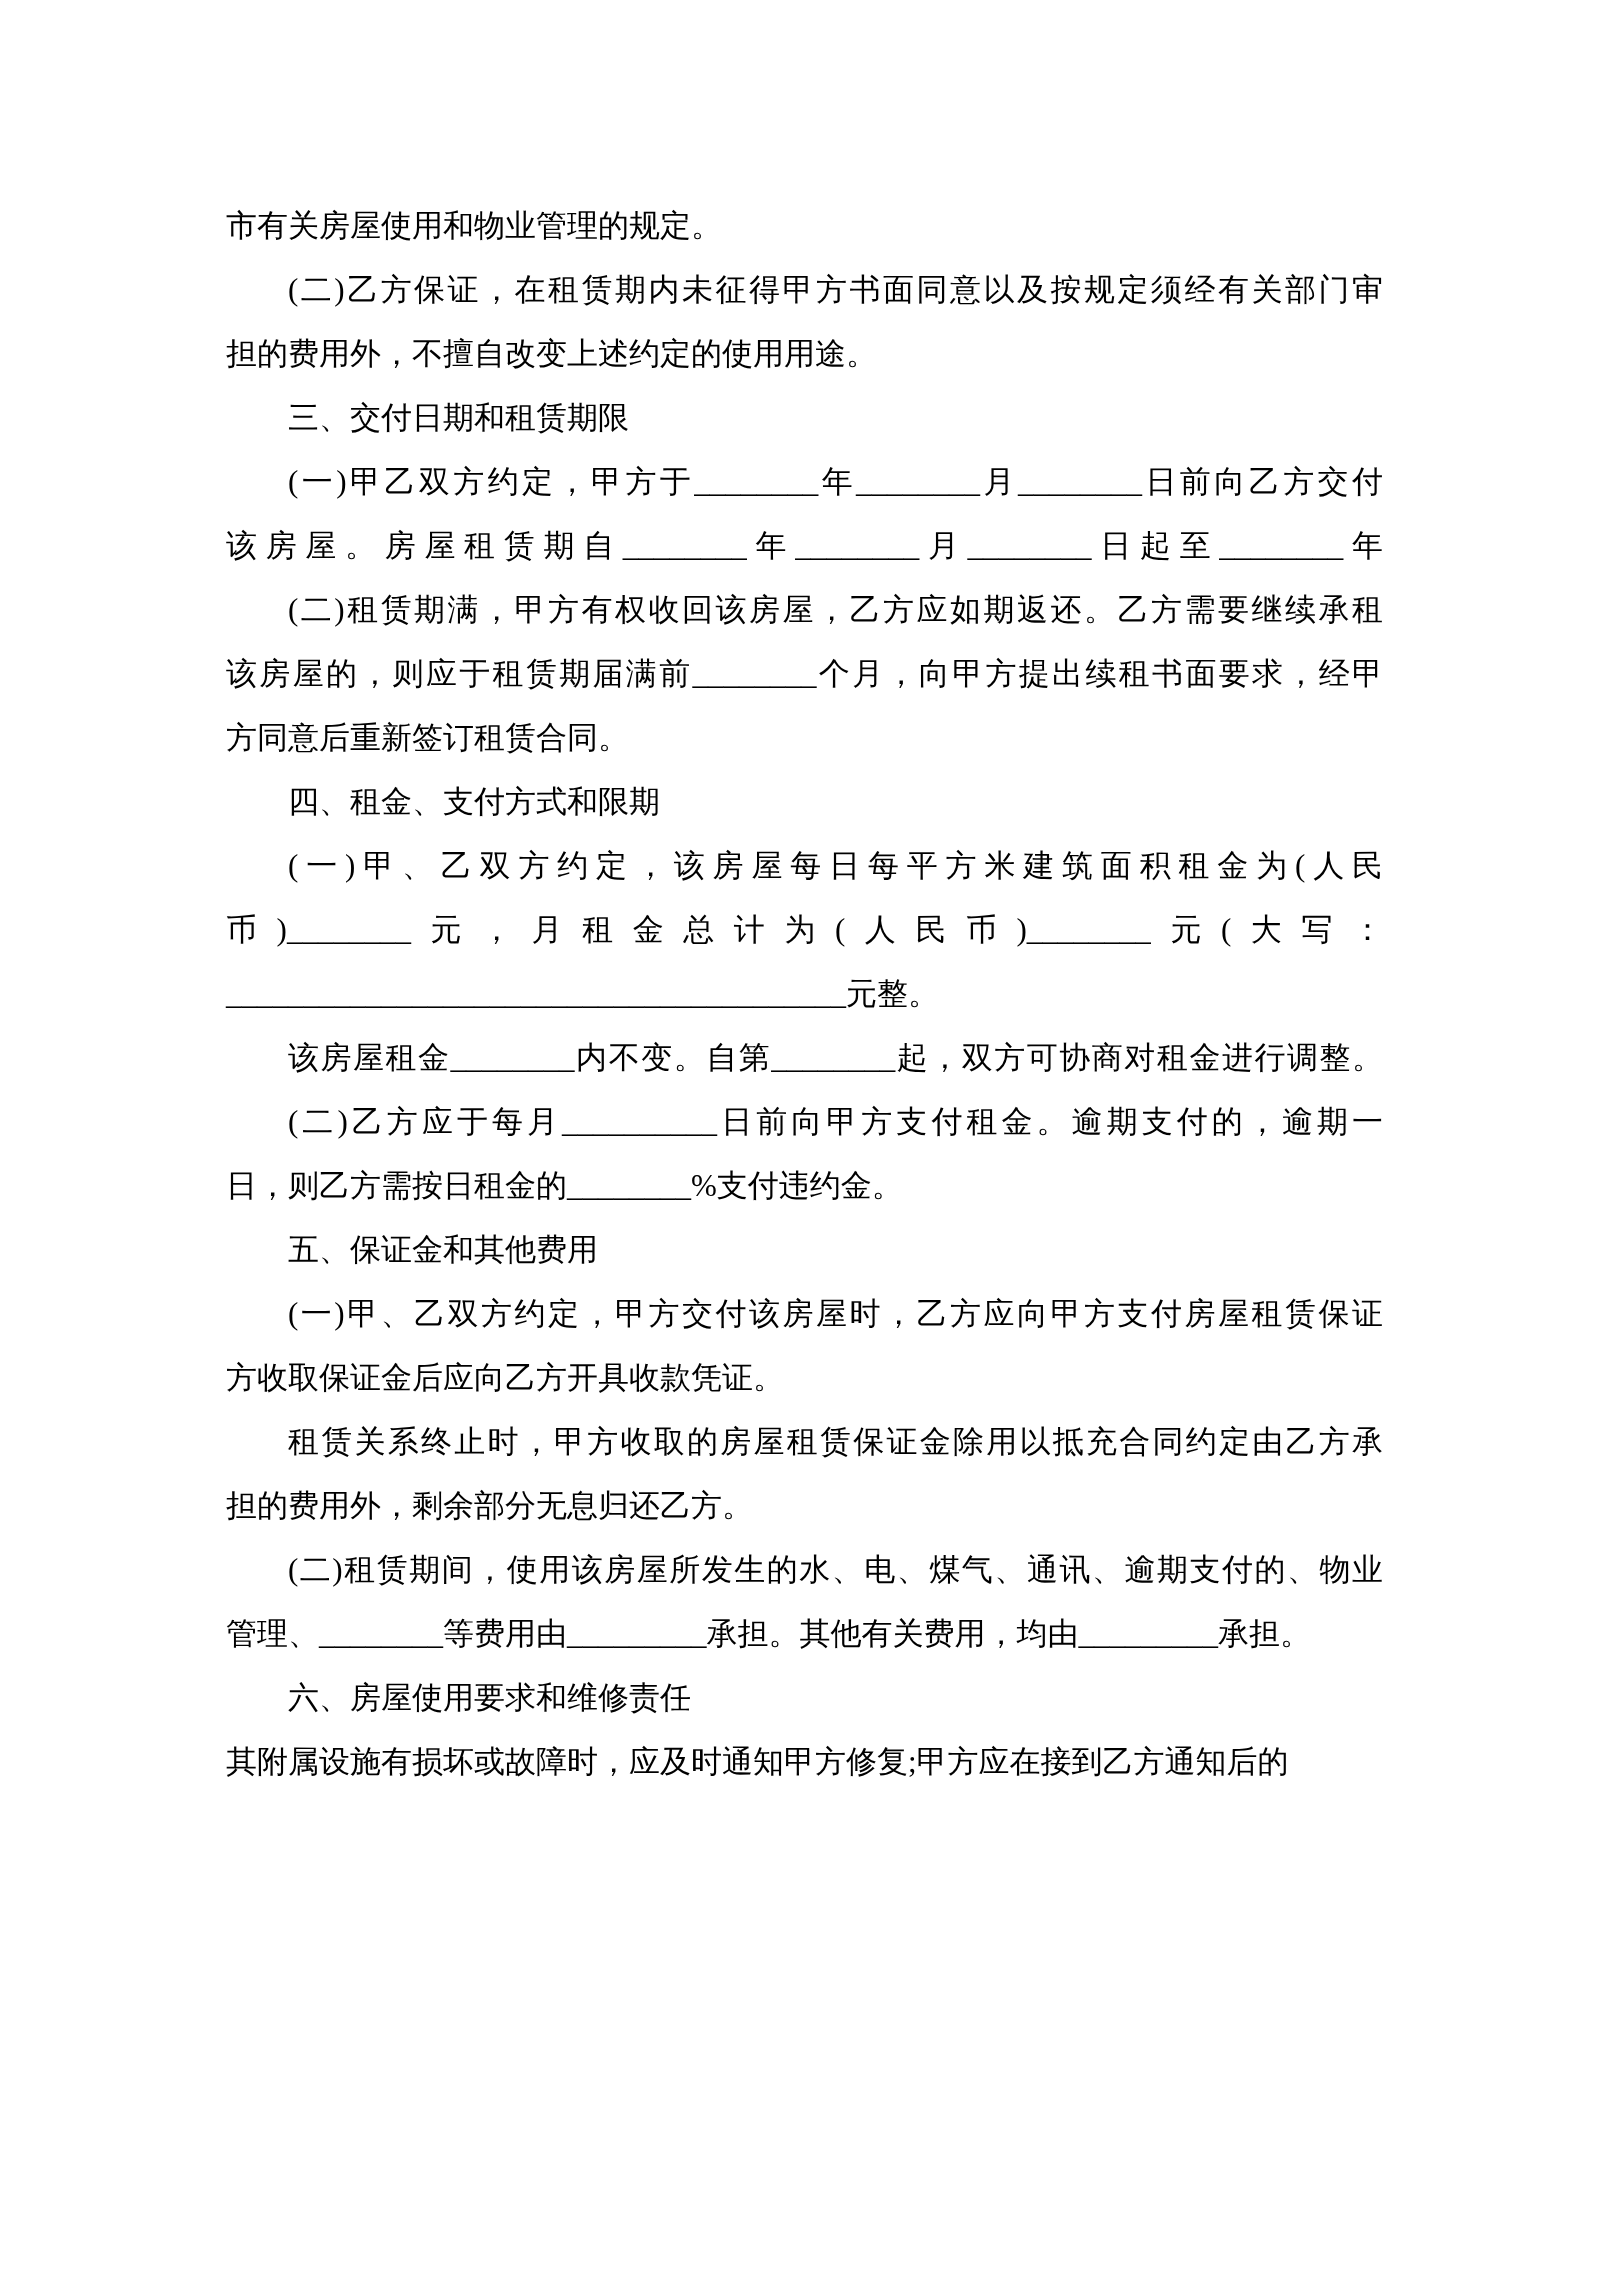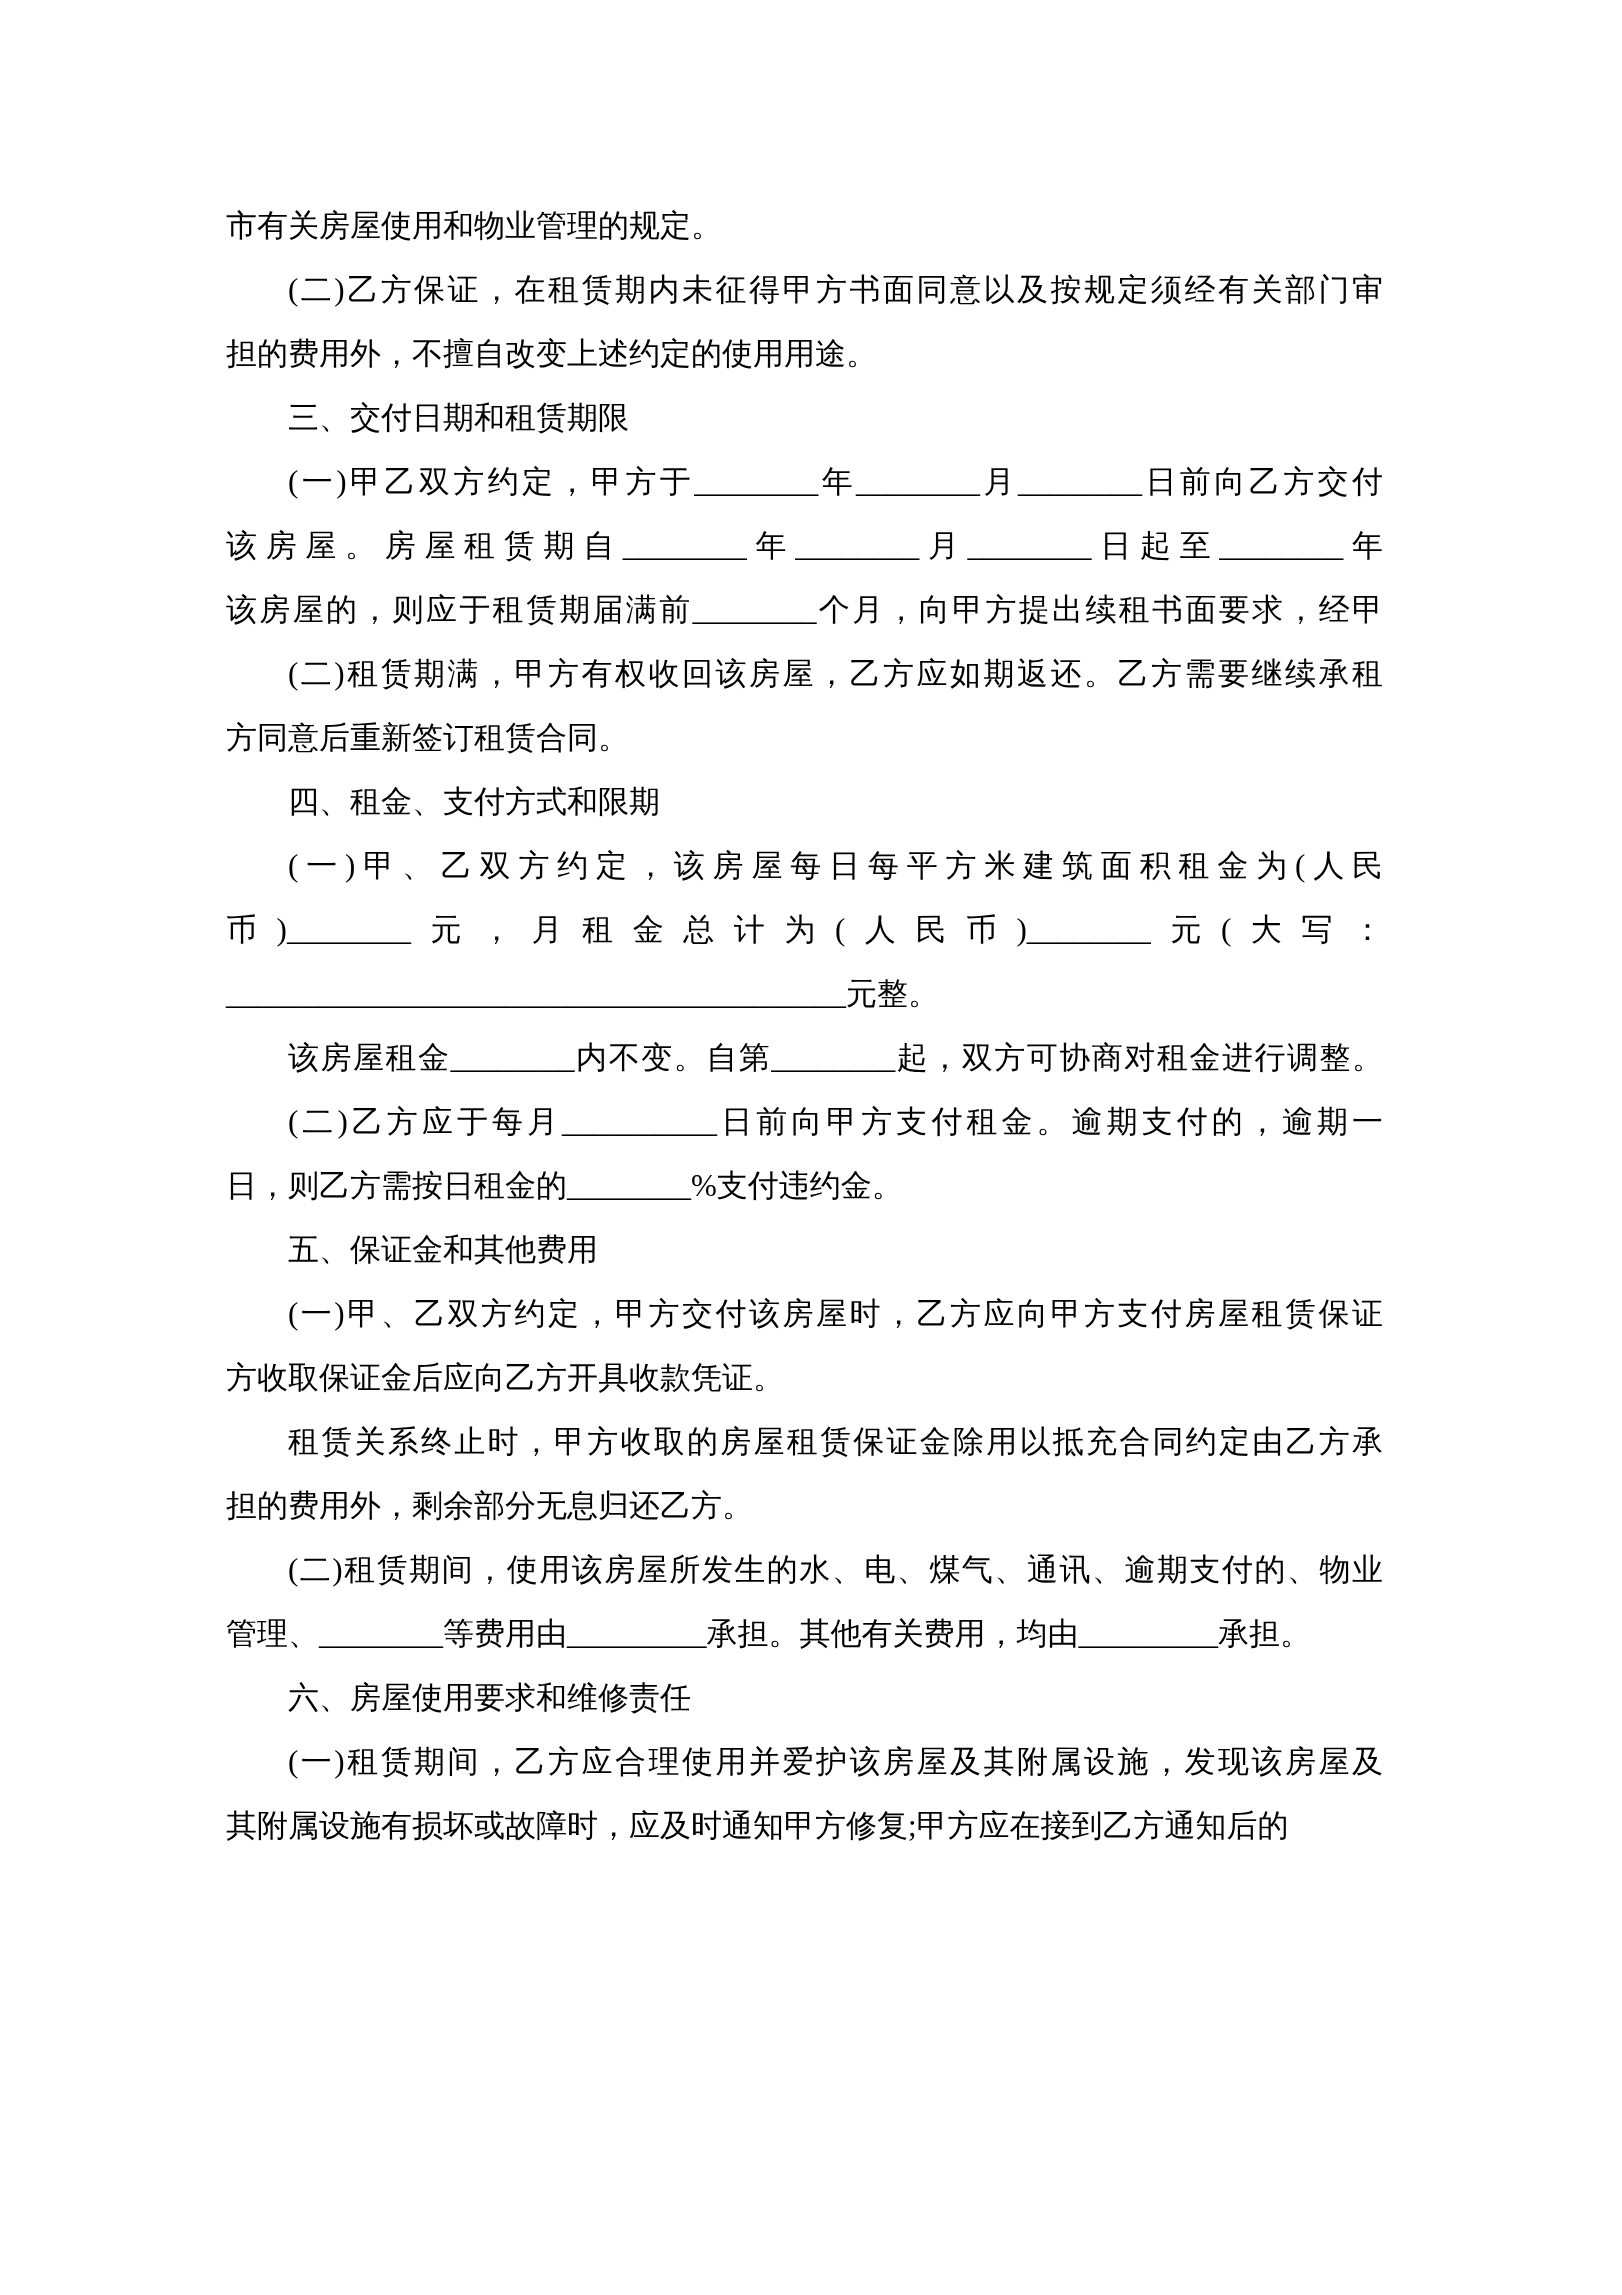--- a/index.html
+++ b/index.html
@@ -53,35 +53,34 @@
 <body>
 
 <div class="page">
   <div class="content">
       <div class="line">市有关房屋使用和物业管理的规定。</div>
       <div class="line indent stretch">(二)乙方保证，在租赁期内未征得甲方书面同意以及按规定须经有关部门审</div>
       <div class="line">担的费用外，不擅自改变上述约定的使用用途。</div>
       <div class="line indent">三、交付日期和租赁期限</div>
       <div class="line indent stretch">(一)甲乙双方约定，甲方于________年________月________日前向乙方交付</div>
       <div class="line stretch">该房屋。房屋租赁期自________年________月________日起至________年</div>
+      <div class="line indent stretch">(二)租赁期满，甲方有权收回该房屋，乙方应如期返还。乙方需要继续承租</div>
       <div class="line stretch">该房屋的，则应于租赁期届满前________个月，向甲方提出续租书面要求，经甲</div>
-      <div class="line indent stretch">(二)租赁期满，甲方有权收回该房屋，乙方应如期返还。乙方需要继续承租</div>
       <div class="line">方同意后重新签订租赁合同。</div>
       <div class="line indent">四、租金、支付方式和限期</div>
       <div class="line indent stretch">(一)甲、乙双方约定，该房屋每日每平方米建筑面积租金为(人民</div>
       <div class="line stretch">币)________元，月租金总计为(人民币)________元(大写：</div>
       <div class="line">________________________________________元整。</div>
       <div class="line indent stretch">该房屋租金________内不变。自第________起，双方可协商对租金进行调整。</div>
       <div class="line indent stretch">(二)乙方应于每月__________日前向甲方支付租金。逾期支付的，逾期一</div>
       <div class="line">日，则乙方需按日租金的________%支付违约金。</div>
       <div class="line indent">五、保证金和其他费用</div>
       <div class="line indent stretch">(一)甲、乙双方约定，甲方交付该房屋时，乙方应向甲方支付房屋租赁保证</div>
       <div class="line">方收取保证金后应向乙方开具收款凭证。</div>
       <div class="line indent stretch">租赁关系终止时，甲方收取的房屋租赁保证金除用以抵充合同约定由乙方承</div>
       <div class="line">担的费用外，剩余部分无息归还乙方。</div>
       <div class="line indent stretch">(二)租赁期间，使用该房屋所发生的水、电、煤气、通讯、逾期支付的、物业</div>
       <div class="line">管理、________等费用由_________承担。其他有关费用，均由_________承担。</div>
       <div class="line indent">六、房屋使用要求和维修责任</div>
-      <div class="line indent stretch">(一)租赁期间，乙方应合理使用并爱护该房屋及其附属设施，发现该房屋及</div>
       <div class="line">其附属设施有损坏或故障时，应及时通知甲方修复;甲方应在接到乙方通知后的</div>
     </div>
 </div>
 
 
 </body></html>

